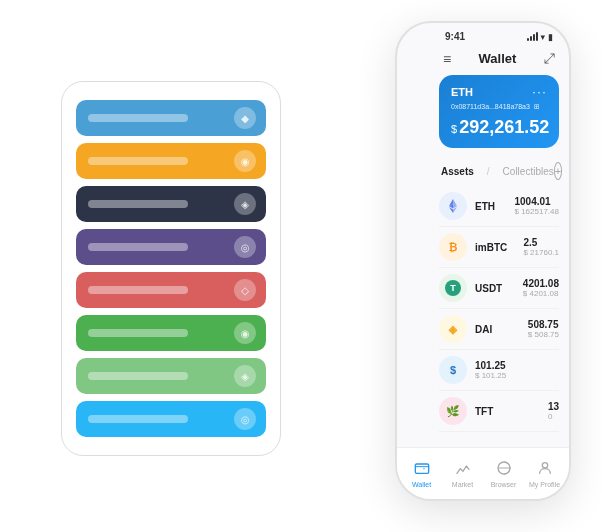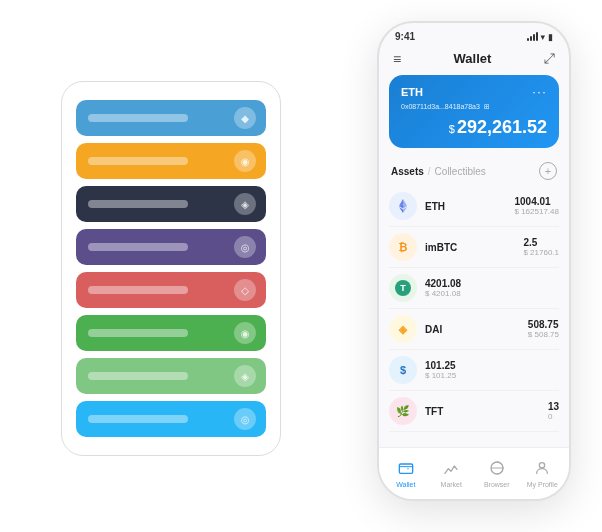--- a/index.html
+++ b/index.html
@@ -65,27 +65,28 @@
       justify-content: center;
       font-size: 10px;
       color: rgba(255,255,255,0.8);
     }
 
     
     .phone {
       position: absolute;
       right: 10px;
       top: 0;
-      width: 194px;
+      width: 176px;
       height: 480px;
       border: 2px solid #e0e0e0;
       border-radius: 36px;
       background: #f9f9fb;
       overflow: hidden;
       box-shadow: 0 10px 40px rgba(0,0,0,0.12);
+      padding-left: 32px;
     }
 
     .phone-notch-area {
       display: flex;
       align-items: center;
       justify-content: space-between;
       padding: 8px 16px 4px;
       font-size: 9px;
       color: #333;
     }
@@ -173,21 +174,21 @@
     
     .assets-tabs {
       display: flex;
       align-items: center;
       justify-content: space-between;
       padding: 4px 12px 6px;
     }
 
     .assets-tabs-left {
       display: flex;
-      gap: 4px;
+      gap: 13px;
       align-items: center;
     }
 
     .tab-label {
       font-size: 10px;
       font-weight: 600;
       color: #222;
     }
 
     .tab-divider {
@@ -426,20 +427,21 @@
           <span class="asset-name">imBTC</span>
           <div class="asset-values">
             <div class="asset-amount">2.5</div>
             <div class="asset-usd">$ 21760.1</div>
           </div>
         </div>
         <div class="asset-item">
           <div class="asset-icon" style="background: rgb(232, 245, 233);">
             <span style="font-weight:bold;color:#26a17b;font-size:11px;background:#26a17b;color:white;border-radius:50%;width:16px;height:16px;display:flex;align-items:center;justify-content:center;font-size:9px">T</span>
           </div>
+          <span class="asset-name">USDT</span>
           <div class="asset-values">
             <div class="asset-amount">4201.08</div>
             <div class="asset-usd">$ 4201.08</div>
           </div>
         </div>
         <div class="asset-item">
           <div class="asset-icon" style="background: rgb(255, 248, 225);">
             <span style="font-weight:bold;color:#f5a623;font-size:11px">◈</span>
           </div>
           <span class="asset-name">DAI</span>

